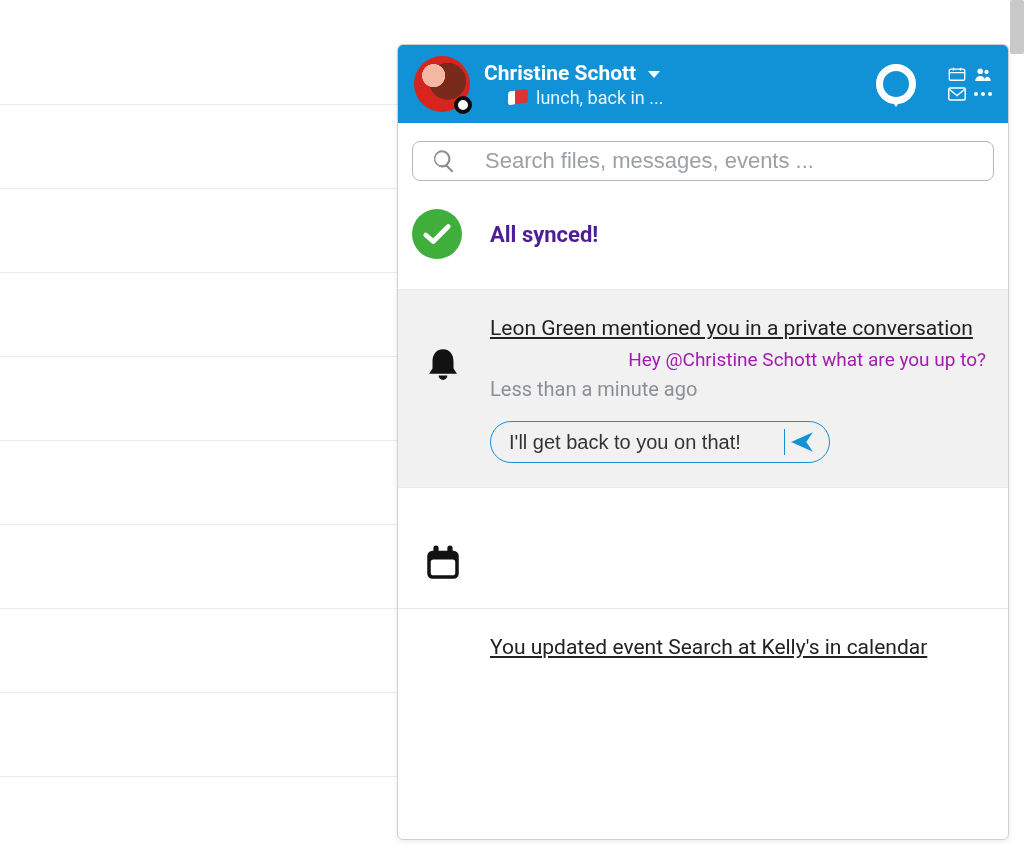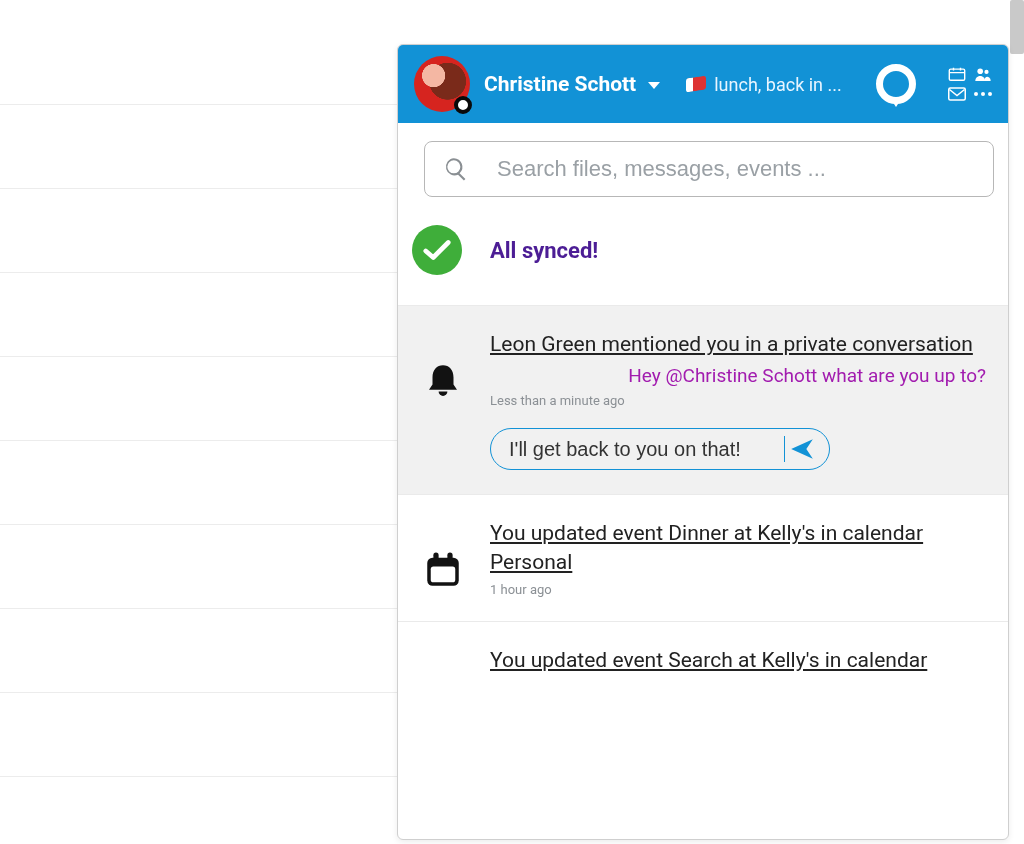--- a/index.html
+++ b/index.html
@@ -37,21 +37,21 @@
     background: radial-gradient(circle at 35% 35%, #f4b7a3 0 22%, transparent 23%),
                 radial-gradient(circle at 60% 45%, #7a2a1a 0 40%, transparent 41%),
                 linear-gradient(#d6241f, #d6241f);
     overflow: hidden;
   }
   .avatar-badge {
     position: absolute; right: -2px; bottom: -2px;
     width: 18px; height: 18px; border-radius: 50%;
     border: 4px solid #0a0a0a; background: #fff;
   }
-  .name-block { display: flex; flex-direction: row; gap: 2px; min-width: 0; }
+  .name-block { display: flex; flex-direction: column; gap: 2px; min-width: 0; }
   .name-row { display: flex; align-items: center; gap: 12px; }
   .user-name { font-weight: 700; font-size: 21px; color: #fff; white-space: nowrap; }
   .caret { width: 0; height: 0; border-left: 6px solid transparent; border-right: 6px solid transparent; border-top: 7px solid #fff; margin-top: 3px; cursor: pointer; }
   .status-row { display: flex; align-items: center; gap: 8px; color: #e8f5ff; font-size: 18px; margin-left: 24px; }
   .status-emoji {
     width: 20px; height: 14px; border-radius: 3px;
     background:
       linear-gradient(#fff,#fff) left/35% 100% no-repeat,
       linear-gradient(#d33,#d33);
     transform: skewY(-8deg);
@@ -74,22 +74,22 @@
     grid-auto-rows: 14px; gap: 6px 8px; margin-left: 18px;
   }
   .hdr-icons .mini { width: 18px; height: 14px; color: #fff; display:flex; align-items:center; justify-content:center; cursor:pointer; }
   .mini svg { width: 18px; height: 14px; }
   .mini-dots { display:flex; gap:3px; align-items:center; justify-content:center; }
   .mini-dots span { width:4px; height:4px; background:#fff; border-radius:50%; }
 
   
   .search-wrap { padding: 18px 14px 6px 14px; }
   .search {
-    height: 56px; border: 1px solid #b7b7b7; border-radius: 8px;
-    display: flex; align-items: center; padding: 7px 18px; gap: 28px; margin-left: 12px;
+    height: 40px; border: 1px solid #b7b7b7; border-radius: 8px;
+    display: flex; align-items: center; padding: 7px 18px; gap: 28px;
   }
   .search svg { width: 26px; height: 26px; fill: #8a8f93; flex: 0 0 auto; }
   .search input {
     border: none; outline: none; font-size: 22px; color: #333;
     width: 100%; background: transparent;
   }
   .search input::placeholder { color: #9aa0a5; }
 
   
   .sync {
@@ -108,21 +108,21 @@
   .item {
     display: flex; gap: 24px; padding: 24px 22px;
     border-top: 1px solid #eaeaea;
   }
   .item.highlight { background: #f1f1f1; }
   .item-icon { width: 46px; flex: 0 0 46px; display:flex; align-items:flex-start; justify-content:center; padding-top: 30px; }
   .item-icon svg { width: 42px; height: 42px; }
   .item-body { flex: 1 1 auto; display:flex; flex-direction:column; gap: 6px; }
   .item-title { font-size: 21px; color: #222; line-height: 1.35; text-decoration: underline; }
   .item-preview { font-size: 19px; color: #a21caf; text-align: right; }
-  .item-meta { font-size: 13px; color: #8b9095; }
+  .item-meta { font-size: 20px; color: #8b9095; }
 
   .reply-pill {
     margin-top: 14px;
     height: 42px; border: 1.5px solid #1292d6; border-radius: 26px;
     display: flex; align-items: center; padding: 0 14px 0 18px;
     max-width: 340px;
   }
   .reply-pill input {
     flex: 1 1 auto; border:none; outline:none; background:transparent;
     font-size: 20px; color: #333;
@@ -253,24 +253,20 @@
 
     <div class="item">
       <div class="item-icon">
         <svg viewBox="0 0 48 48" fill="#121212">
             <rect x="6" y="10" width="36" height="32" rx="6"></rect>
             <rect x="10" y="20" width="28" height="18" rx="3" fill="#fff"></rect>
             <rect x="13" y="4" width="6" height="12" rx="3"></rect>
             <rect x="29" y="4" width="6" height="12" rx="3"></rect>
           </svg>
       </div>
-      <div class="item-body">
-        <div class="item-title">You updated event Dinner at Kelly's in calendar Personal</div>
-        <div class="item-meta">1 hour ago</div>
-      </div>
     </div>
 
     <div class="item partial">
       <div class="item-icon"></div>
       <div class="item-body">
         <div class="item-title">You updated event Search at Kelly's in calendar</div>
       </div>
     </div>
 
   </div>

